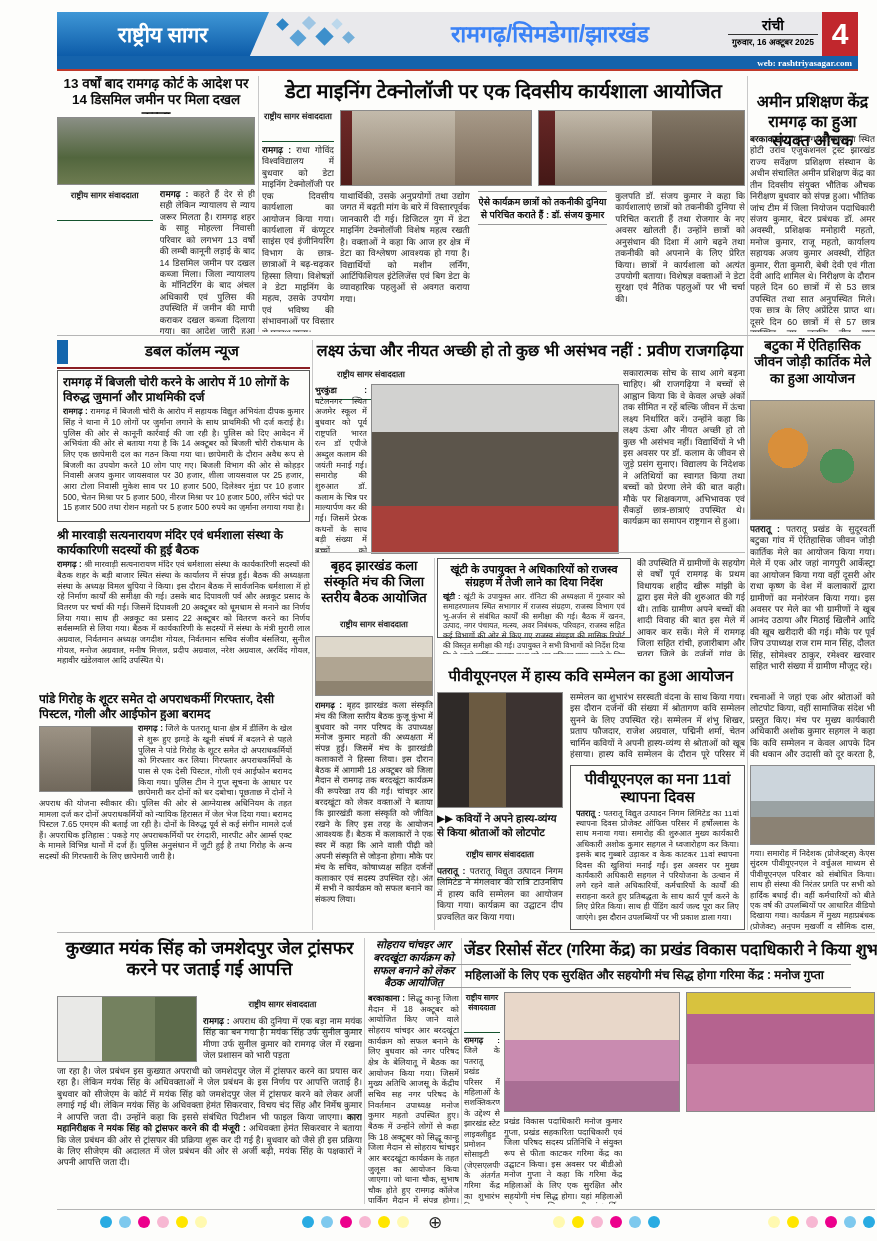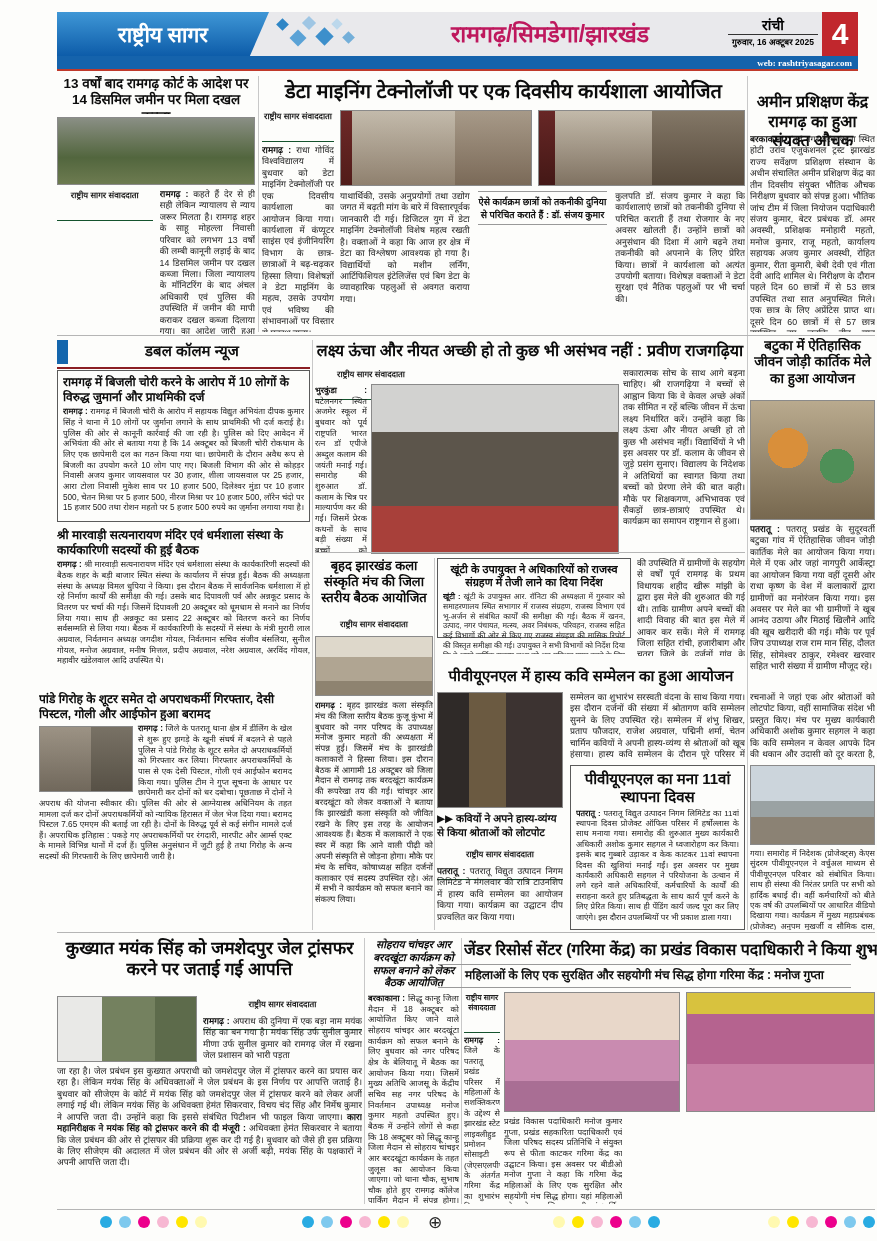--- a/index.html
+++ b/index.html
@@ -18,21 +18,21 @@
   .hrule{height:1px;background:#b5b5b5;}
   .boxed{border:1px solid #5a5a5a;box-sizing:border-box;padding:4px 5px;}
   .cols2{column-count:2;column-gap:7px;}
   .cols3{column-count:3;column-gap:8px;}
   
   .gray-strip{background:#e9e9ec;}
   .masthead{background:linear-gradient(180deg,#3f97d6,#0d5ca9);
             clip-path:polygon(0 0,100% 0,91% 100%,0 100%);
             display:flex;align-items:center;justify-content:center;
             color:#fff;font-weight:bold;font-size:21px;}
-  .region-title{font-size:23px;font-weight:bold;color:#be185d;text-align:center;line-height:44px;white-space:nowrap;overflow:hidden;}
+  .region-title{font-size:23px;font-weight:bold;color:#3b82f6;text-align:center;line-height:44px;white-space:nowrap;overflow:hidden;}
   .blue-bar{background:#1563ac;display:flex;align-items:center;justify-content:flex-end;}
   .web-text{color:#fff;font-size:9px;font-weight:bold;padding-right:6px;}
   .red-line{background:#c0392b;}
   .page-box{background:#c1272d;color:#fff;font-size:30px;font-weight:bold;
             display:flex;align-items:center;justify-content:center;}
   .city{font-size:14px;font-weight:bold;text-align:center;border-bottom:1px solid #333;line-height:18px;}
   .date{font-size:8.5px;font-weight:bold;text-align:center;line-height:14px;white-space:nowrap;}
   .diamond{position:absolute;transform:rotate(45deg);}
   
   .sec-head{display:flex;align-items:stretch;border-bottom:2.5px solid #8b1f24;padding-bottom:3px;}

